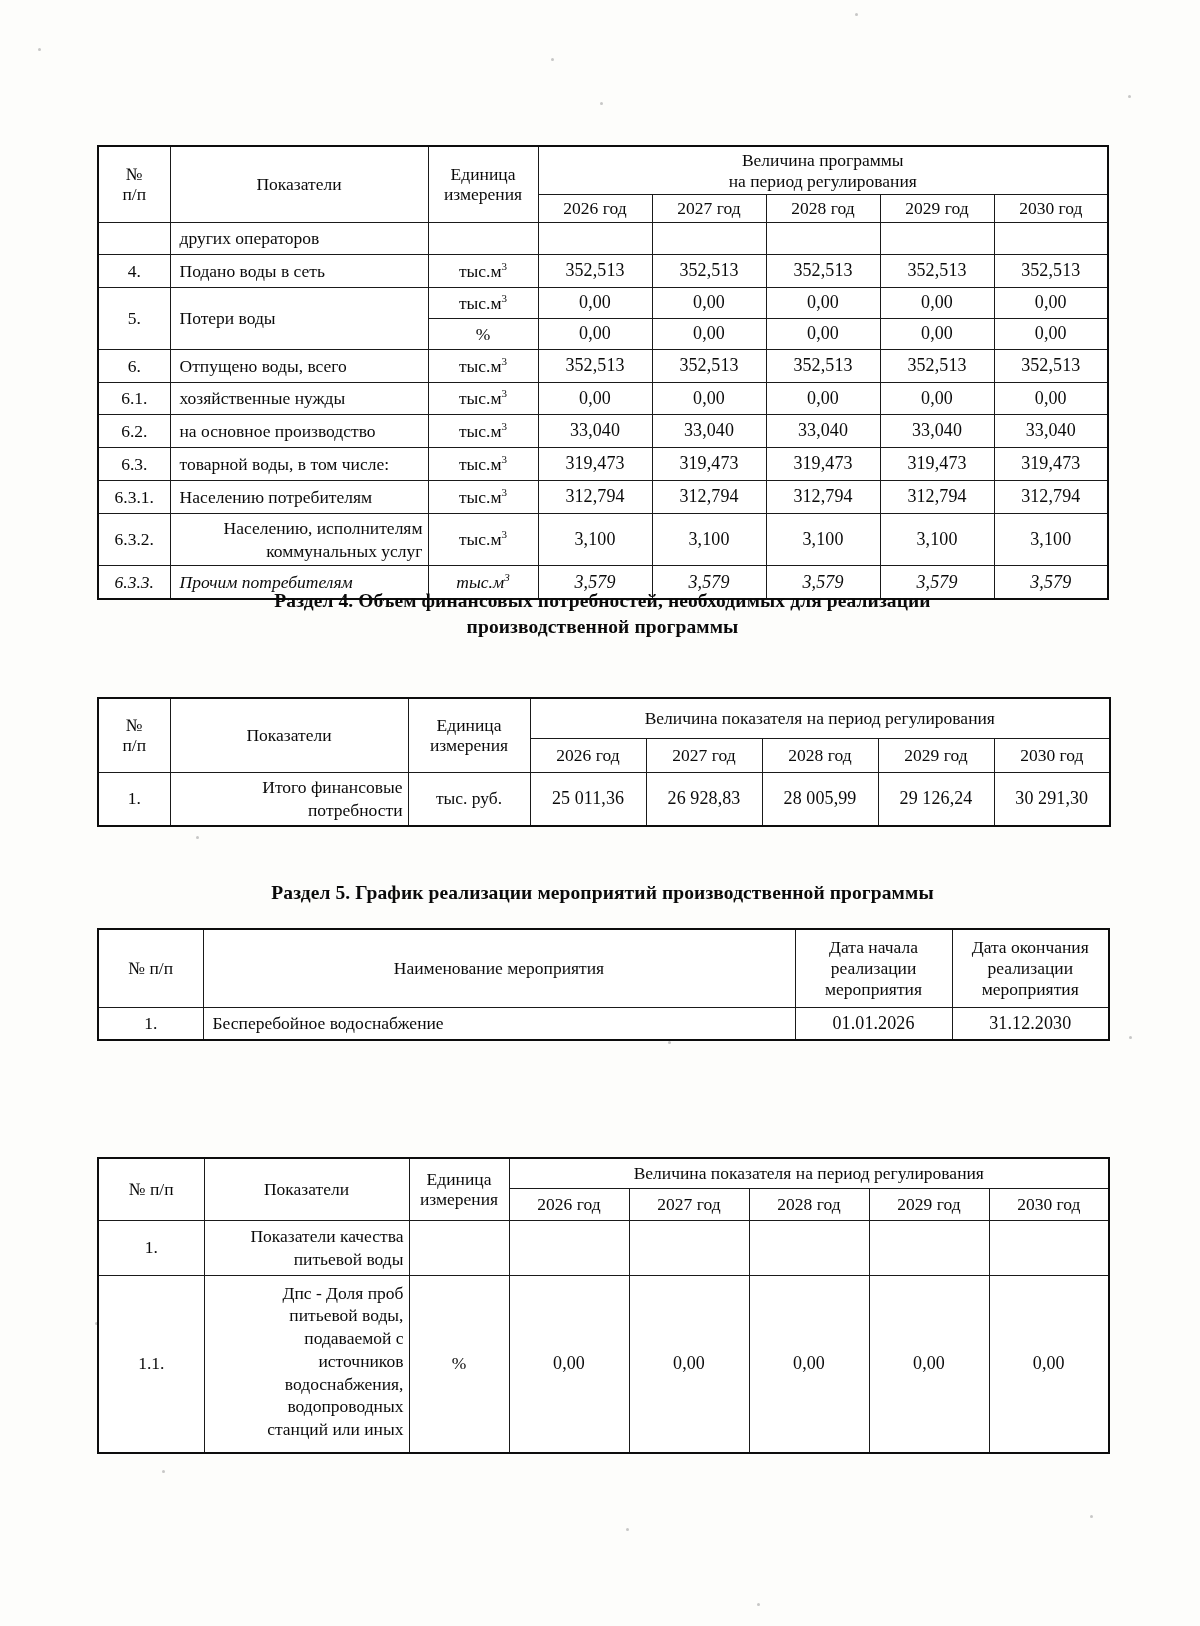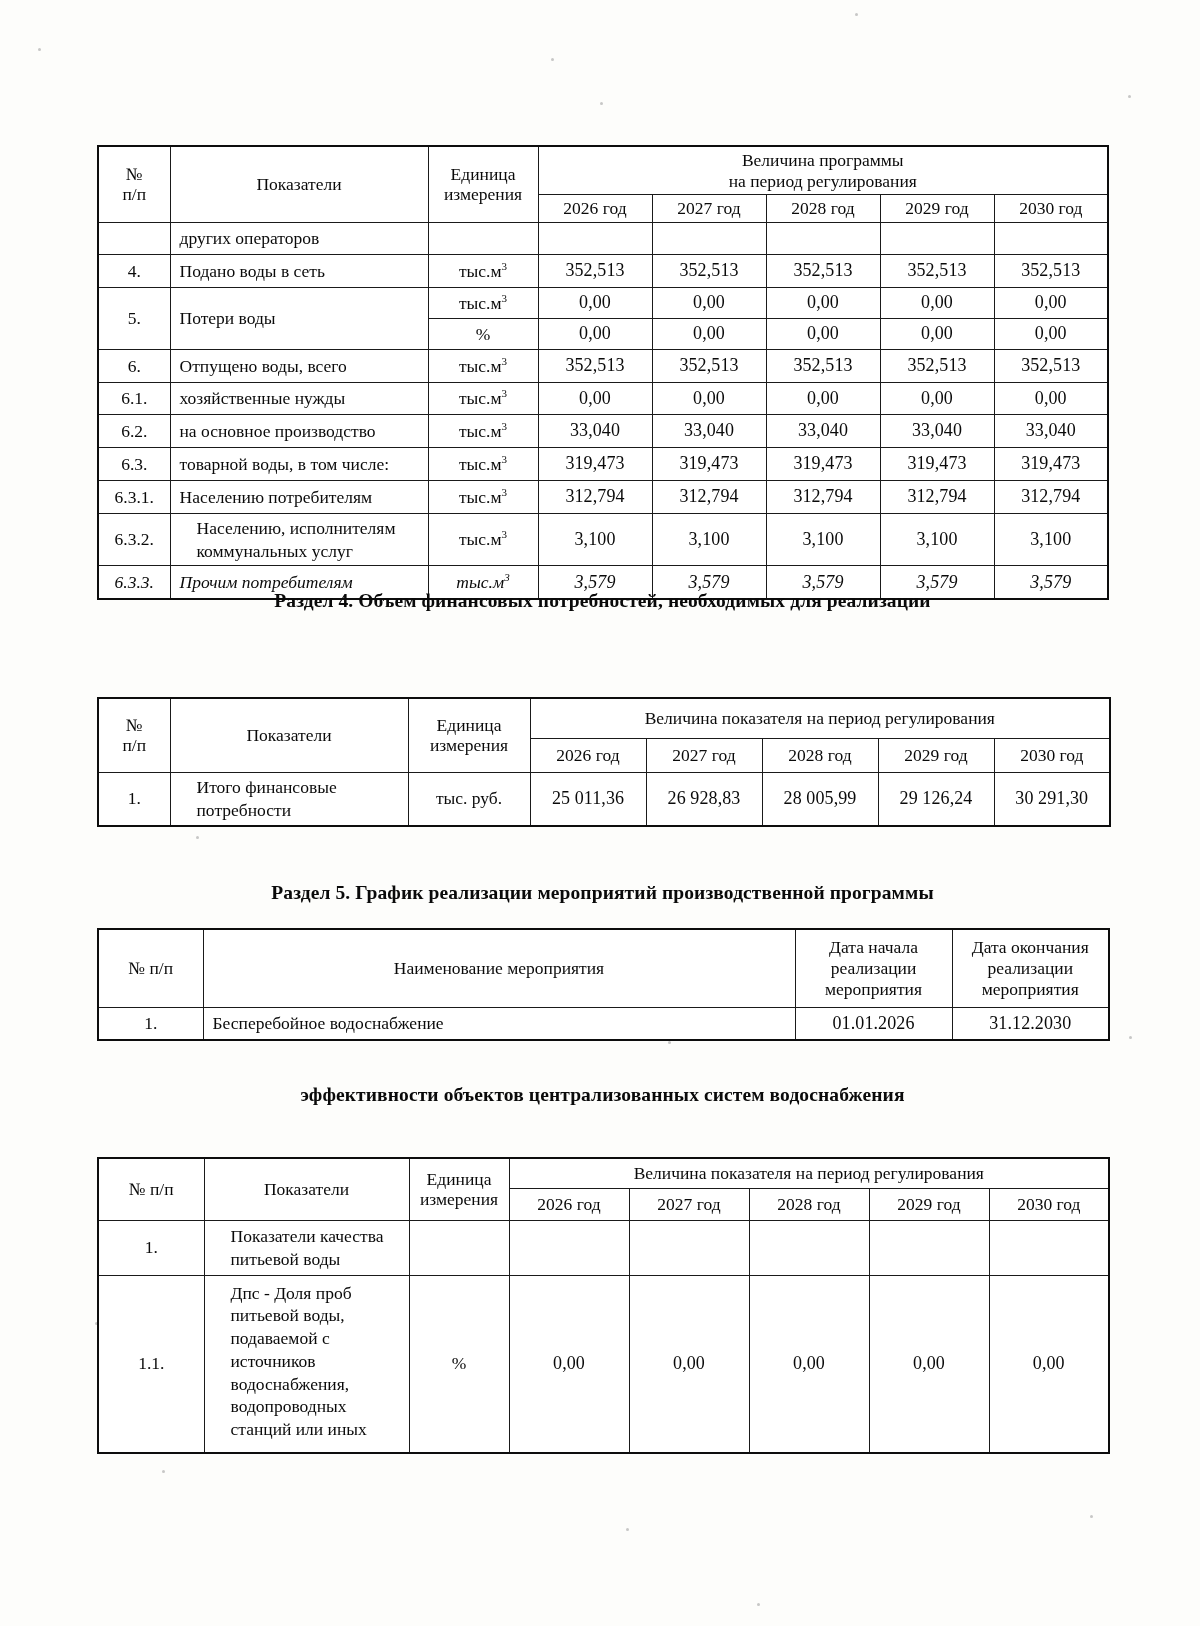--- a/index.html
+++ b/index.html
@@ -100,22 +100,22 @@
   .t3 .c-name { width: 592px; }
   .t3 .c-date { width: 157px; }
 
   .t4 .c-no   { width: 106px; }
   .t4 .c-name { width: 205px; }
   .t4 .c-unit { width: 100px; }
   .t4 .c-yr   { width: 120px; }
 
   .row-tall td { height: 42px; }
   .cell-multiline {
-    text-align: left;
-    padding-left: 26px;
+    text-align: right;
+    padding-left: 9px;
     line-height: 1.30;
   }
   .vtop { vertical-align: top; padding-top: 6px; }
 </style>
 </head>
 <body>
 
 <div class="page">
 
   <div class="speck" style="left:855px;top:13px;width:3px;height:3px;"></div>
@@ -286,20 +286,21 @@
           <td class="num">3,579</td>
           <td class="num">3,579</td>
           <td class="num">3,579</td>
         </tr>
       </tbody>
     </table>
   </div>
 
   <div id="heading4" class="section-heading">
     <div>Раздел 4. Объем финансовых потребностей, необходимых для реализации</div>
+    <div>производственной программы</div>
   </div>
 
   <div id="table2-wrap">
     <table class="outer t2">
       <colgroup>
         <col class="c-no">
           <col class="c-name">
           <col class="c-unit">
         <col class="c-yr">
           <col class="c-yr">
@@ -379,21 +380,20 @@
           <td>1.</td>
           <td class="lcell">Бесперебойное водоснабжение</td>
           <td class="num">01.01.2026</td>
           <td class="num">31.12.2030</td>
         </tr>
       </tbody>
     </table>
   </div>
 
   <div id="heading6" class="section-heading">
-    <div>эффективности объектов централизованных систем водоснабжения</div>
   </div>
 
   <div id="table4-wrap">
     <table class="outer t4">
       <colgroup>
         <col class="c-no">
           <col class="c-name">
           <col class="c-unit">
         <col class="c-yr">
           <col class="c-yr">

